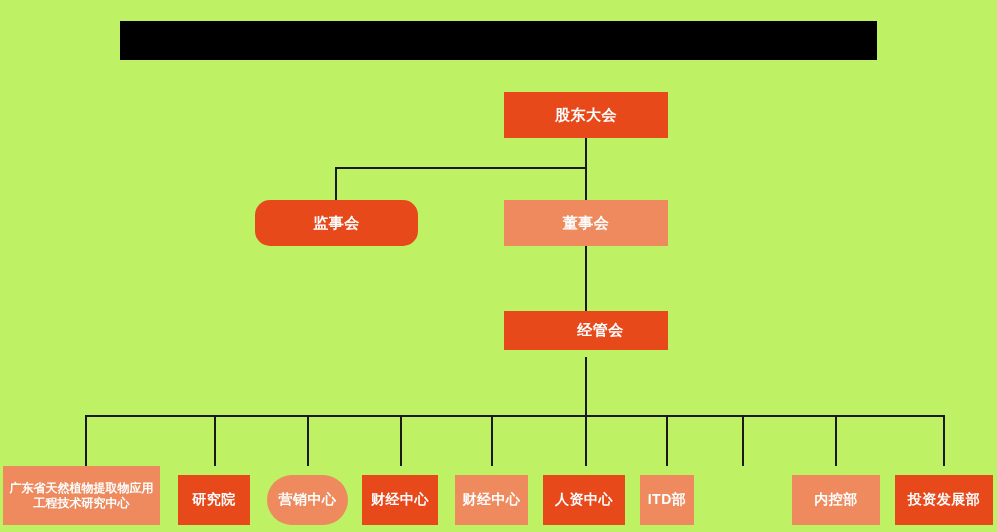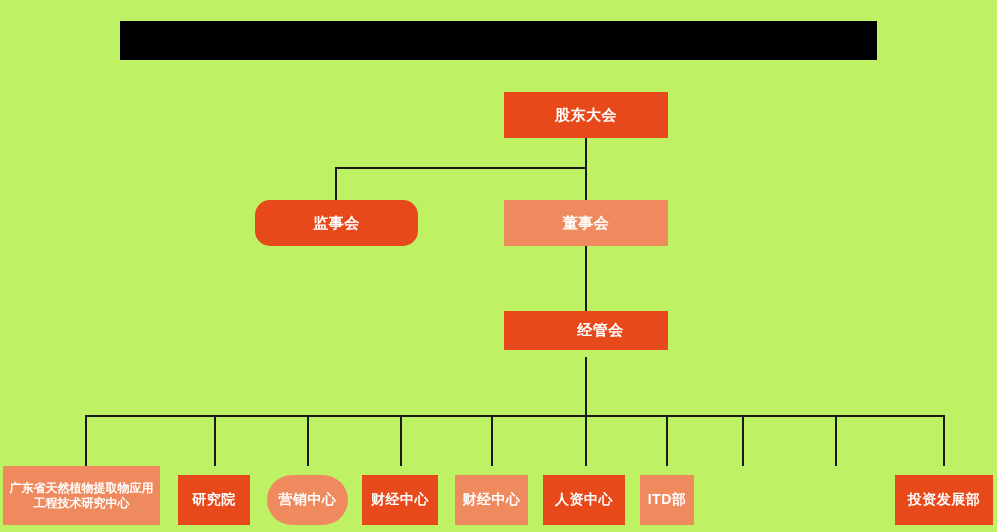--- a/index.html
+++ b/index.html
@@ -106,16 +106,17 @@
 
   <div class="node node-l4 tone-vivid" style="left:362px; top:475px; width:76px; height:50px;">财经中心</div>
 
   <div class="node node-l4 tone-salmon" style="left:455px; top:475px; width:73px; height:50px;">财经中心</div>
 
   <div class="node node-l4 tone-vivid" style="left:543px; top:475px; width:82px; height:50px;">人资中心</div>
 
   <div class="node node-l4 tone-salmon" style="left:640px; top:475px; width:54px; height:50px;">ITD部</div>
 
 
+  <div class="node node-l4 tone-salmon" style="left:792px; top:475px; width:88px; height:50px;">内控部</div>
 
   <div class="node node-l4 tone-vivid" style="left:895px; top:475px; width:98px; height:50px;">投资发展部</div>
 
 </div>
 
 </body></html>

